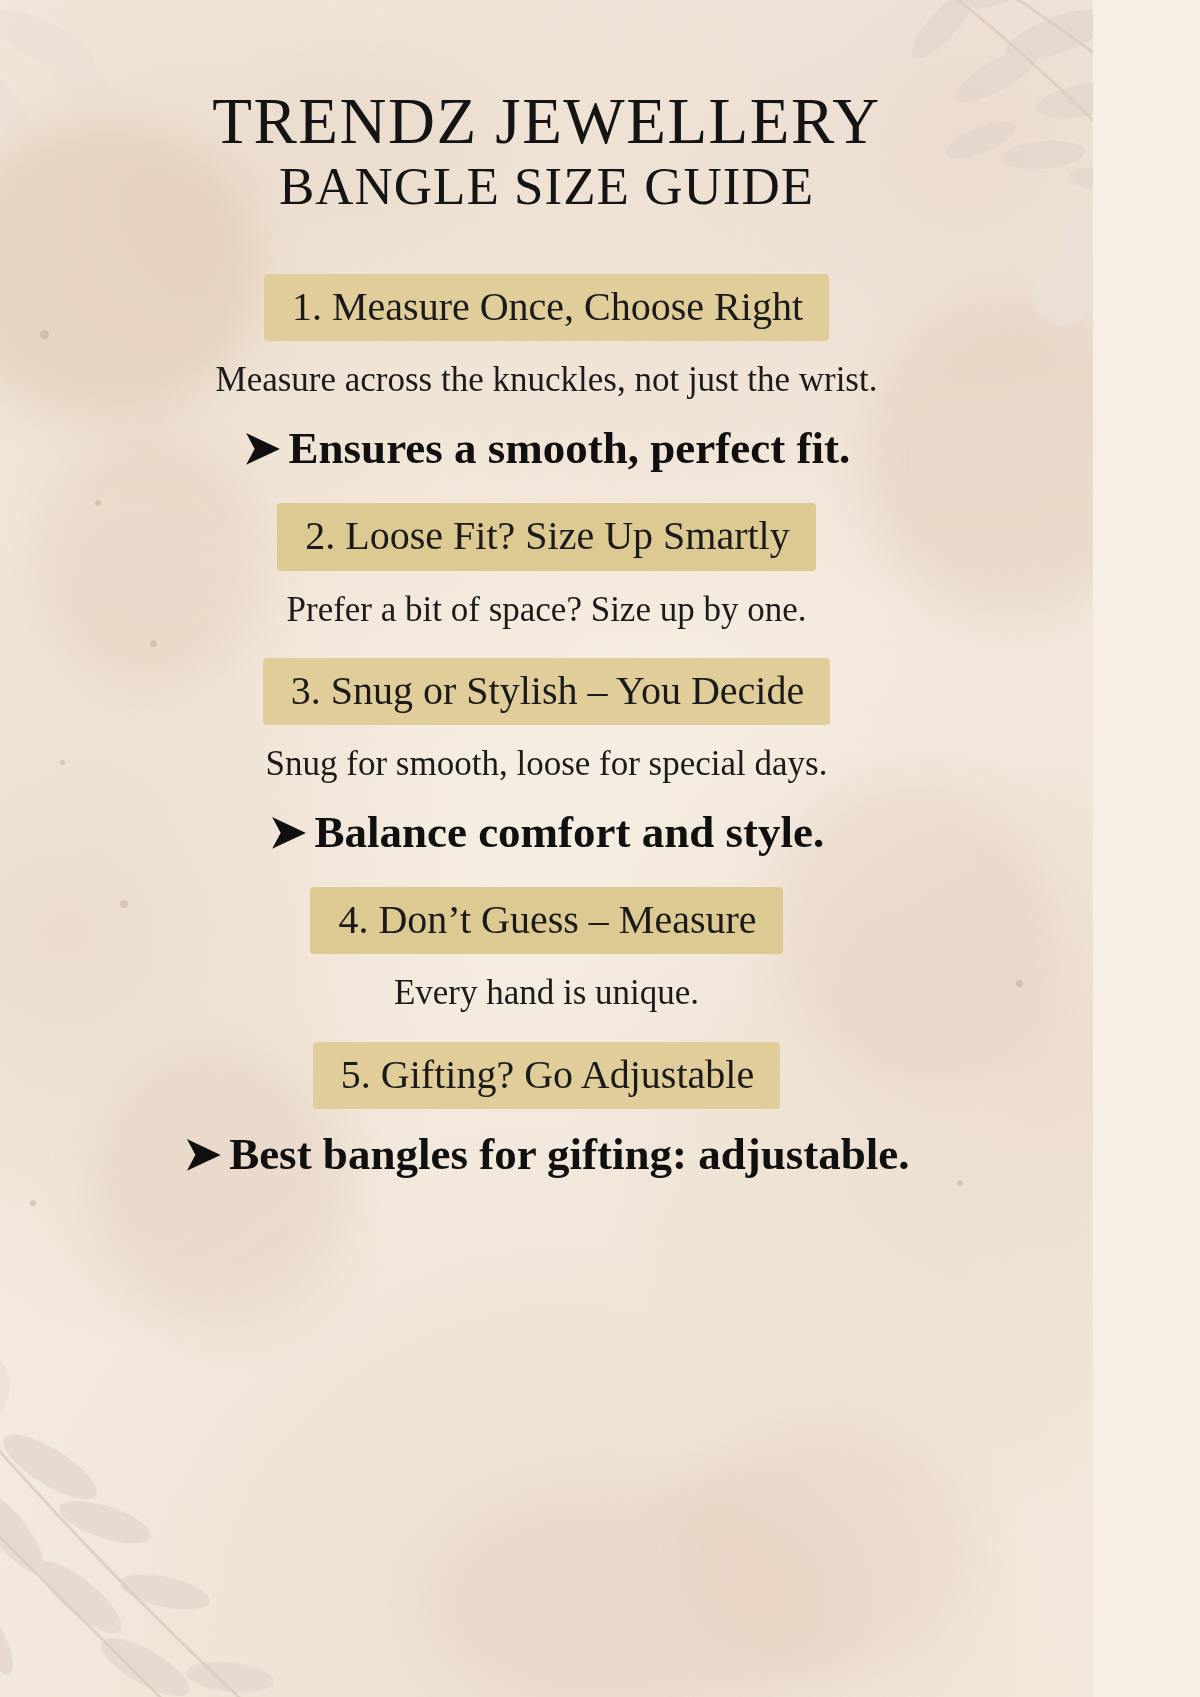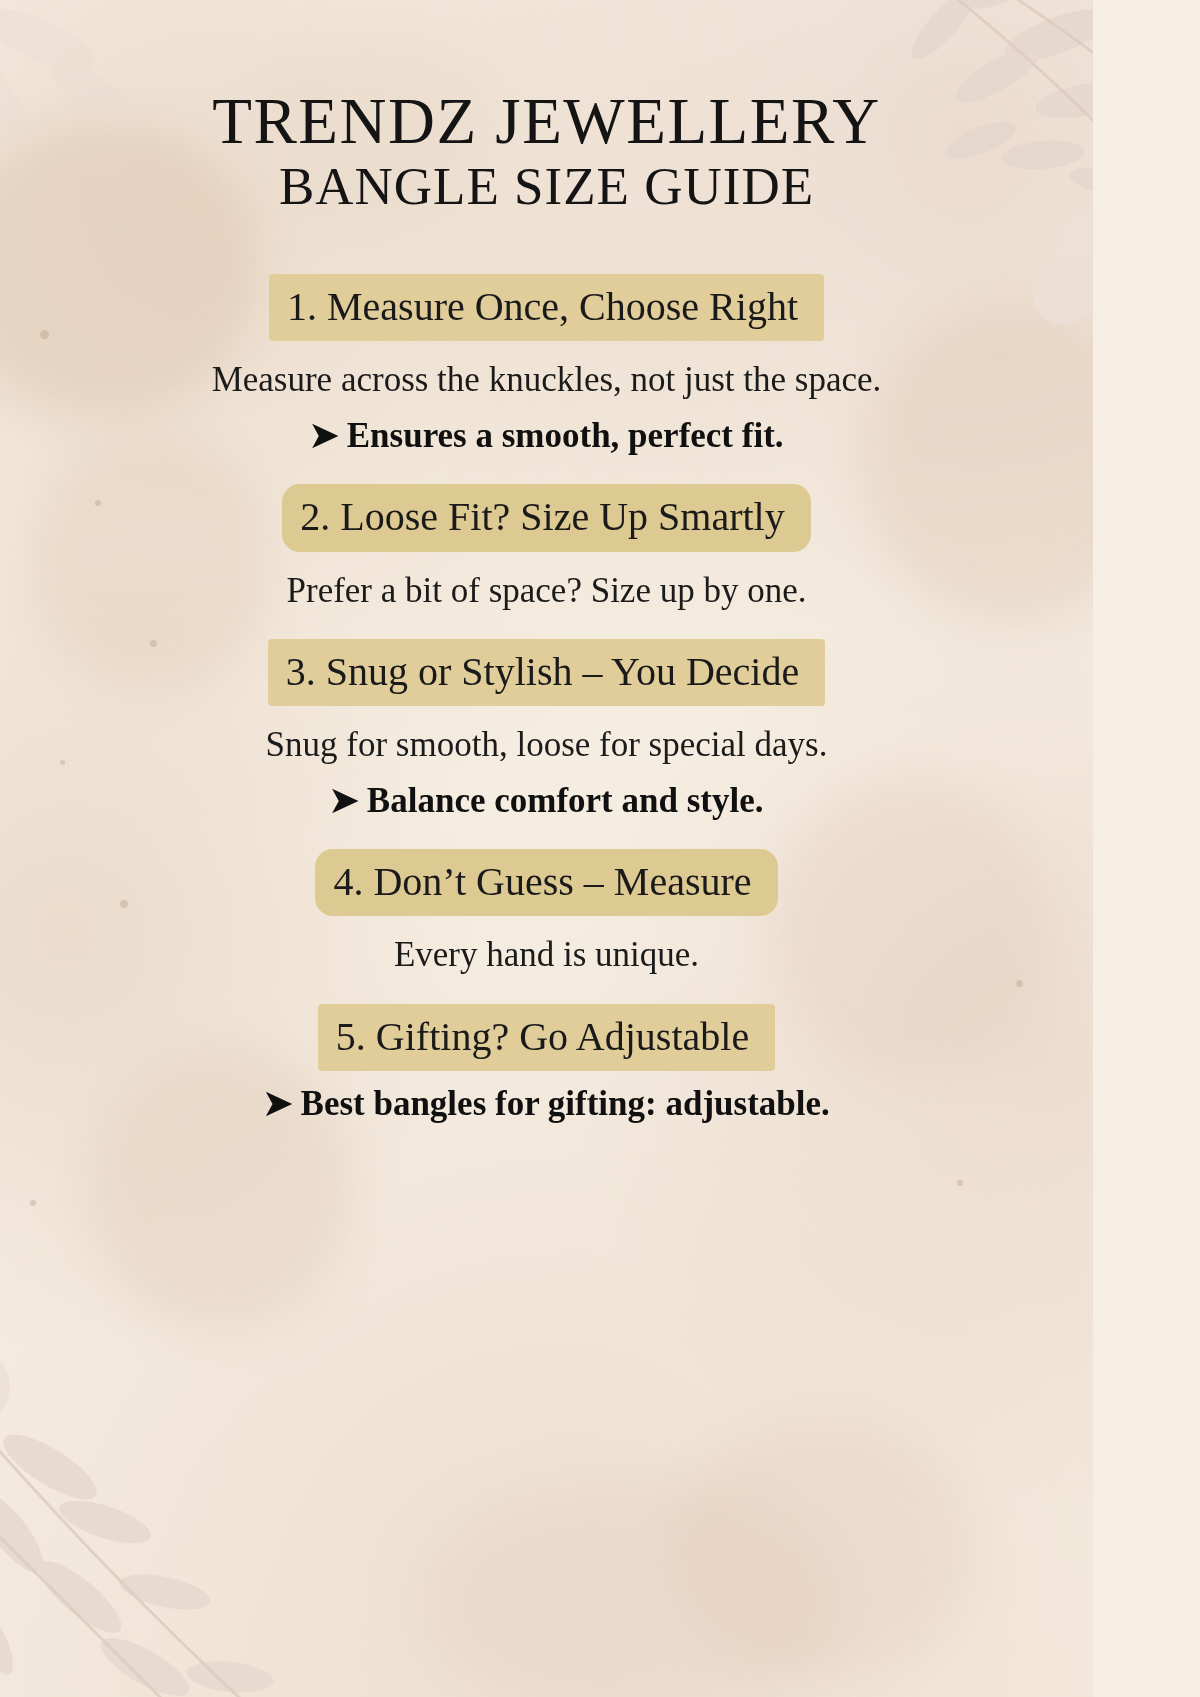--- a/index.html
+++ b/index.html
@@ -93,38 +93,38 @@
   .tip {
     margin-bottom: 26px;
   }
   .tip-heading {
     display: inline-block;
     background: #e0cd9a;
     color: #1a1a1a;
     font-family: "Liberation Serif", serif;
     font-size: 40px;
     line-height: 1.18;
-    padding: 9px 26px 11px 18px;
+    padding: 9px 26px 11px 28px;
     border-radius: 4px;
     white-space: nowrap;
   }
-  .tip-heading.alt { background: #ddc992; border-radius: 18px; }
+  .tip-heading.alt { background: #ddc992; }
   .tip-body {
     font-family: "Liberation Serif", serif;
     font-size: 35px;
     color: #1b1b1b;
     margin-top: 16px;
     line-height: 1.3;
   }
   .tip-note {
     font-family: "Liberation Serif", serif;
-    font-size: 35px;
+    font-size: 45px;
     font-weight: bold;
     color: #101010;
-    margin-top: 10px;
+    margin-top: 16px;
     line-height: 1.3;
   }
   .arrow {
     font-weight: bold;
     margin-right: 8px;
   }
 </style>
 </head>
 <body>
 
@@ -200,21 +200,21 @@
 
   <div class="content">
 
     <div class="brand">TRENDZ JEWELLERY</div>
     <div class="subtitle">BANGLE SIZE GUIDE</div>
 
     <div class="tips">
 
       <div class="tip">
         <div class="tip-heading">1. Measure Once, Choose Right</div>
-        <div class="tip-body">Measure across the knuckles, not just the space.</div>
+        <div class="tip-body">Measure across the knuckles, not just the wrist.</div>
         <div class="tip-note"><span class="arrow">➤</span><span>Ensures a smooth, perfect fit.</span></div>
       </div>
 
       <div class="tip">
         <div class="tip-heading alt">2. Loose Fit? Size Up Smartly</div>
         <div class="tip-body">Prefer a bit of space? Size up by one.</div>
       </div>
 
       <div class="tip">
         <div class="tip-heading">3. Snug or Stylish – You Decide</div>

